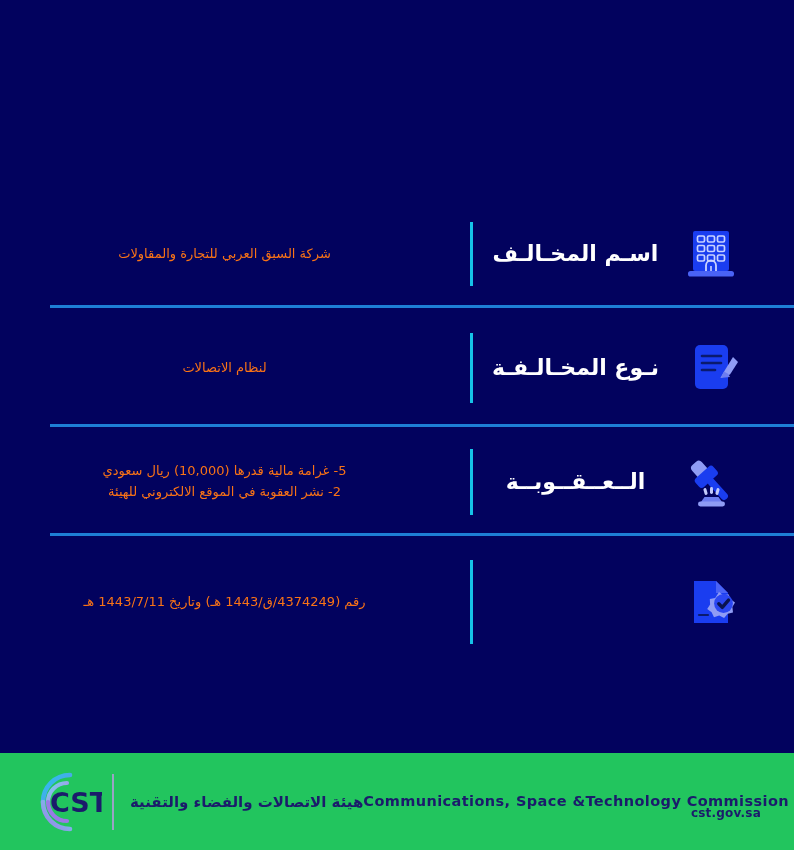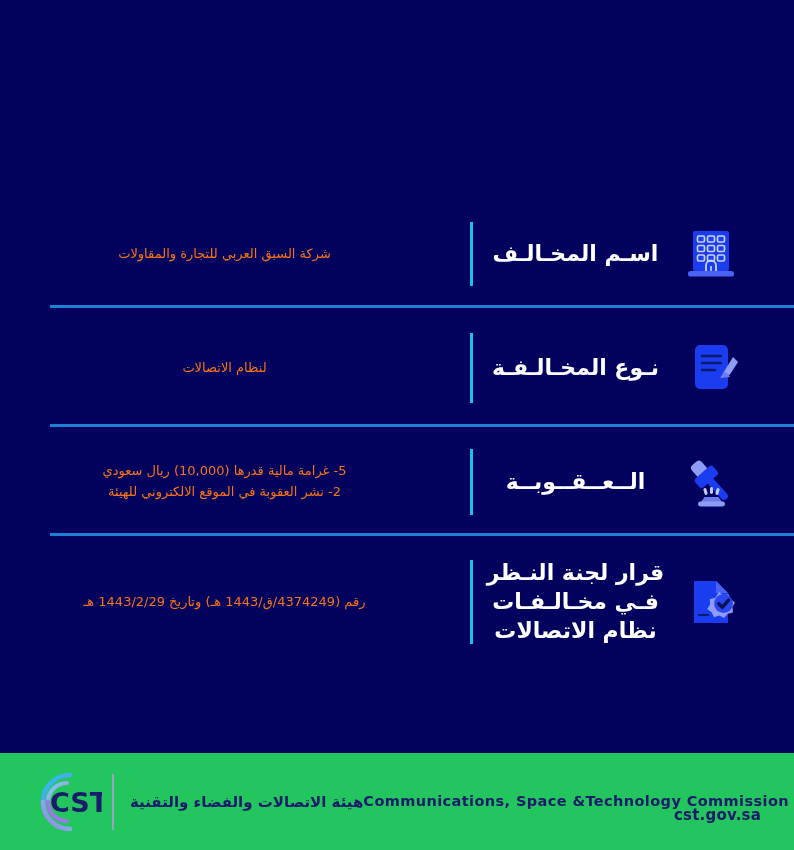--- a/index.html
+++ b/index.html
@@ -123,21 +123,21 @@
   }
   .logo-en{
     color:#1b1b6b;font-size:14.5px;font-weight:700;
     line-height:1.3;letter-spacing:0.4px;
   }
   .site-url{
     position:absolute;
     right:33px;
     top:53px;
     color:#1b1b6b;
-    font-size:15px;
+    font-size:12px;
     font-weight:700;
     letter-spacing:0.2px;
   }
 </style>
 </head>
 <body>
 
 <div class="card">
 
 
@@ -232,28 +232,23 @@
       <div class="icon-box">
         <svg width="58" height="58" viewBox="0 0 58 58">
           <path d="M12 8 h22 l12 12 v30 H12 Z" fill="#1a3df0"></path>
           <path d="M34 8 v12 h12 Z" fill="#4a63f5"></path>
           <line x1="17" y1="42" x2="26" y2="42" stroke="#0a1a6e" stroke-width="2.2" stroke-linecap="round"></line>
           <path d="M37 19 l4.3 3.3 5.3 -1.1 2 5.1 4.4 3.1 -2.6 4.7 0.6 5.4 -5.3 1.3 -3.6 4.1 -4.9 -2.3 -5.2 1.6 -2.4 -4.9 -4.4 -3.2 2.9 -4.6 -0.3 -5.4 5.4 -1 Z" fill="#8f9cf5"></path>
           <circle cx="41.5" cy="30.5" r="9.4" fill="#2b47f2"></circle>
           <path d="M36.8 30.8 l3.5 3.6 6.2 -7.3" fill="none" stroke="#0a1350" stroke-width="3.4" stroke-linecap="round" stroke-linejoin="round"></path>
         </svg>
       </div>
-      <div class="label">
-        <span class="ln">قرار لجنة النـظر</span>
-        <span class="ln">فـي مخـالـفـات</span>
-        <span class="ln">نظام الاتصالات</span>
-      </div>
       <div class="vbar" style="height:84px;"></div>
       <div class="value">
-        <span class="ln">رقم (4374249/ق/1443 هـ) وتاريخ 1443/2/29 هـ</span>
+        <span class="ln">رقم (4374249/ق/1443 هـ) وتاريخ 1443/7/11 هـ</span>
       </div>
     </div>
   </div>
 
   <div class="footer">
     <div class="logo-wrap">
       <div class="logo-mark">
         <svg width="72" height="70" viewBox="0 0 72 70">
           <defs>
             <linearGradient id="arcA" x1="0" y1="0" x2="1" y2="1">

